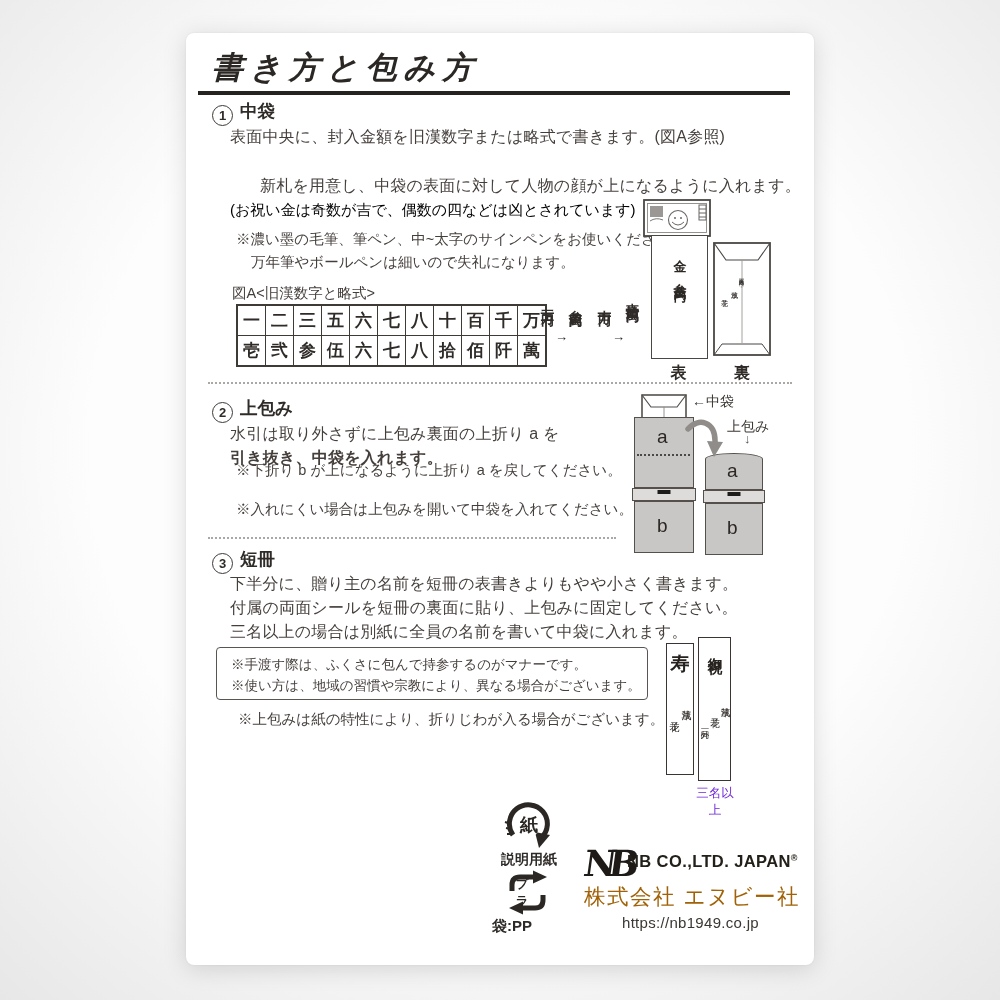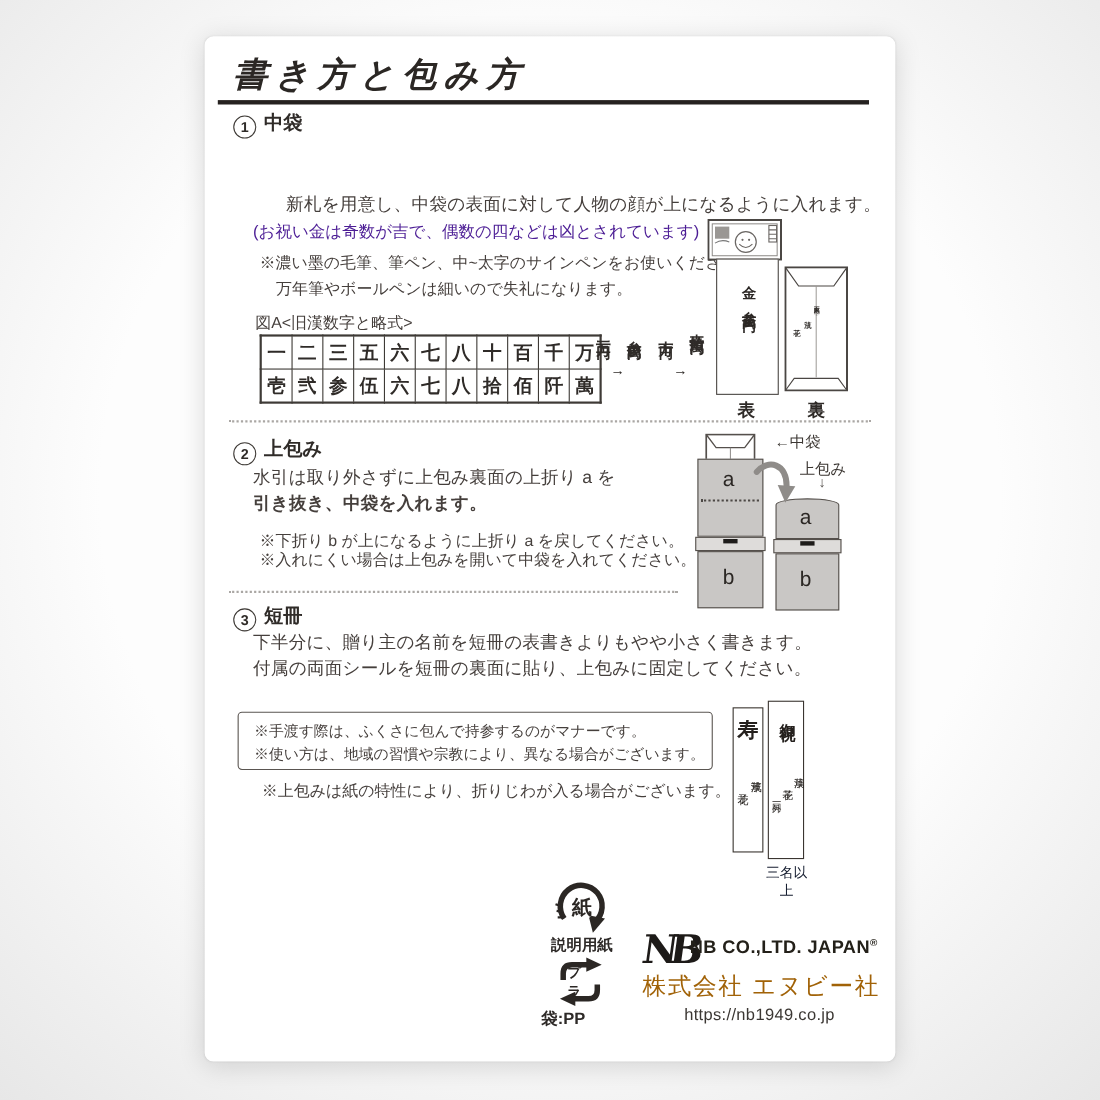--- a/index.html
+++ b/index.html
@@ -21,21 +21,21 @@
     font-family:"DejaVu Serif", serif;font-style:italic;font-weight:700;
     font-size:31px;color:#2b2724;letter-spacing:7px;white-space:nowrap;
   }
   .rule{background:#262220;height:3.5px;}
   .head{font-size:17.5px;font-weight:700;color:#2f2b28;white-space:nowrap;}
   .num{
     display:inline-block;width:19px;height:19px;border:1.7px solid #3e3a36;border-radius:50%;
     text-align:center;line-height:19px;font-size:13px;font-weight:700;margin-right:7px;vertical-align:-3px;
   }
   .line{font-size:16px;letter-spacing:.2px;white-space:nowrap;color:#453f3c;}
-  .paren{font-size:15px;white-space:nowrap;color:#4c1d95;}
+  .paren{font-size:15px;white-space:nowrap;color:#000000;}
   .note{font-size:14.5px;white-space:nowrap;color:#453f3c;}
   .sep{border-top:2.5px dotted #aaa7a4;height:0;}
   table.numerals{border-collapse:collapse;border:2.2px solid #3e3a36;}
   table.numerals td{
     width:27px;height:29px;border:1.6px solid #3e3a36;text-align:center;
     font-family:"DejaVu Serif", serif;font-weight:700;font-size:17px;color:#2f2b28;padding:0;
   }
   .excol{
     writing-mode:vertical-rl;text-orientation:upright;
     font-family:"DejaVu Serif", serif;font-weight:700;font-size:13.5px;
@@ -73,20 +73,21 @@
 <body>
 
 <div class="card">
 
   <div class="abs title" style="left:26px;top:14px;">書き方と包み方</div>
   <div class="abs rule" style="left:12px;top:58px;width:592px;"></div>
 
   <div class="abs head" style="left:26px;top:66px;">
     <span class="num">1</span><span>中袋</span>
   </div>
+  <div class="abs line" style="left:44px;top:94px;">表面中央に、封入金額を旧漢数字または略式で書きます。(図A参照)</div>
   <div class="abs line" style="left:44px;top:143px;margin-left:30px;">新札を用意し、中袋の表面に対して人物の顔が上になるように入れます。</div>
   <div class="abs paren" style="left:44px;top:168px;">(お祝い金は奇数が吉で、偶数の四などは凶とされています)</div>
   <div class="abs note" style="left:50px;top:197px;">※濃い墨の毛筆、筆ペン、中~太字のサインペンをお使いください。</div>
   <div class="abs note" style="left:65px;top:220px;">万年筆やボールペンは細いので失礼になります。</div>
   <div class="abs note" style="left:46px;top:251px;">図A&lt;旧漢数字と略式&gt;</div>
 
   <table class="numerals abs" style="left:50px;top:271px;">
     <tbody>
         <tr>
       <td>一</td>
@@ -162,21 +163,21 @@
   </div>
   <div class="abs envlabel" style="left:527px;top:330px;width:58px;">裏</div>
 
   <div class="abs sep" style="left:22px;top:349px;width:584px;"></div>
 
   <div class="abs head" style="left:26px;top:363px;">
     <span class="num">2</span><span>上包み</span>
   </div>
   <div class="abs line" style="left:44px;top:391px;">水引は取り外さずに上包み裏面の上折り a を</div>
   <div class="abs line" style="left:44px;top:415px;font-weight:bold;">引き抜き、中袋を入れます。</div>
-  <div class="abs note" style="left:50px;top:449px;">※下折り b が上になるように上折り a を戻してください。</div>
+  <div class="abs note" style="left:50px;top:428px;">※下折り b が上になるように上折り a を戻してください。</div>
   <div class="abs note" style="left:50px;top:467px;">※入れにくい場合は上包みを開いて中袋を入れてください。</div>
 
   <div class="abs" style="left:446px;top:358px;width:64px;height:164px;">
     <div class="abs" style="left:9px;top:3px;width:46px;height:26px;">
       <svg width="46" height="26" viewBox="0 0 46 26">
         <rect x="1" y="1" width="44" height="24" fill="#fff" stroke="#55504c" stroke-width="1.6"></rect>
         <path d="M1,1 L10,13 L36,13 L45,1" fill="none" stroke="#55504c" stroke-width="1.2"></path>
         <line x1="23" y1="13" x2="23" y2="25" stroke="#8b8885" stroke-width="0.9"></line>
       </svg>
     </div>
@@ -197,37 +198,38 @@
       <div class="abs ab" style="left:21px;top:6px;">a</div>
     </div>
     <div class="abs band" style="left:0;top:43px;width:62px;height:13px;">
       <div class="tick"></div>
     </div>
     <div class="abs grayrect" style="left:2px;top:56px;width:58px;height:52px;">
       <div class="abs ab" style="left:21px;top:13px;">b</div>
     </div>
   </div>
 
-  <div class="abs diaglabel" style="left:518px;top:360px;">←中袋</div>
+  <div class="abs diaglabel" style="left:506px;top:360px;">←中袋</div>
   <div class="abs diaglabel" style="left:541px;top:385px;">上包み</div>
   <div class="abs" style="left:558px;top:398px;font-size:13px;color:#55504c;">↓</div>
   <div class="abs" style="left:498px;top:386px;width:44px;height:42px;">
     <svg width="44" height="42" viewBox="0 0 44 42">
       <path d="M4,10 C14,-2 32,2 31,24" fill="none" stroke="#8f8c89" stroke-width="5.5" stroke-linecap="round"></path>
       <polygon points="23,22 39,23 30,38" fill="#8f8c89"></polygon>
     </svg>
   </div>
 
   <div class="abs sep" style="left:22px;top:504px;width:408px;"></div>
 
   <div class="abs head" style="left:26px;top:514px;">
     <span class="num">3</span><span>短冊</span>
   </div>
   <div class="abs line" style="left:44px;top:541px;">下半分に、贈り主の名前を短冊の表書きよりもやや小さく書きます。</div>
   <div class="abs line" style="left:44px;top:565px;">付属の両面シールを短冊の裏面に貼り、上包みに固定してください。</div>
+  <div class="abs line" style="left:44px;top:589px;">三名以上の場合は別紙に全員の名前を書いて中袋に入れます。</div>
 
   <div class="abs box" style="left:30px;top:614px;width:432px;height:53px;">
     <div class="boxline">※手渡す際は、ふくさに包んで持参するのがマナーです。</div>
     <div class="boxline">※使い方は、地域の習慣や宗教により、異なる場合がございます。</div>
   </div>
   <div class="abs note" style="left:52px;top:677px;">※上包みは紙の特性により、折りじわが入る場合がございます。</div>
 
   <div class="abs strip" style="left:480px;top:610px;width:28px;height:132px;">
     <div class="abs ttl" style="left:50%;transform:translateX(-50%);top:7px;font-size:19px;">寿</div>
     <div class="names" style="left:1px;top:58px;height:68px;">
@@ -236,21 +238,21 @@
     </div>
   </div>
   <div class="abs strip" style="left:512px;top:604px;width:33px;height:144px;">
     <div class="abs v ttl" style="left:50%;transform:translateX(-50%);top:8px;font-size:14.5px;letter-spacing:2px;">御祝</div>
     <div class="names" style="left:1px;top:62px;height:76px;">
       <span style="font-size:9.5px;line-height:10.5px;">浅草</span>
       <span style="font-size:9.5px;line-height:10.5px;padding-top:11px;">花子</span>
       <span style="font-size:8.5px;line-height:9.5px;padding-top:24px;">外一同</span>
     </div>
   </div>
-  <div class="abs" style="left:505px;top:752px;width:48px;text-align:center;font-size:12.5px;color:#0f172a;">三名以上</div>
+  <div class="abs" style="left:505px;top:752px;width:48px;text-align:center;font-size:12.5px;color:#6d28d9;">三名以上</div>
 
   <div class="abs" style="left:317px;top:766px;width:52px;height:52px;">
     <svg width="52" height="52" viewBox="0 0 52 52" style="position:absolute;left:0;top:0;">
       <path d="M10,36 A 19,19 0 1 1 38,39" fill="none" stroke="#2b2724" stroke-width="5"></path>
       <polygon points="32,33 47,36 36,49" fill="#2b2724"></polygon>
       <line x1="2" y1="23" x2="8" y2="25" stroke="#2b2724" stroke-width="2"></line>
       <line x1="3" y1="29" x2="9" y2="30" stroke="#2b2724" stroke-width="2"></line>
       <line x1="4" y1="35" x2="10" y2="35" stroke="#2b2724" stroke-width="2"></line>
       <circle cx="26" cy="26" r="11.5" fill="#fff"></circle>
     </svg>

